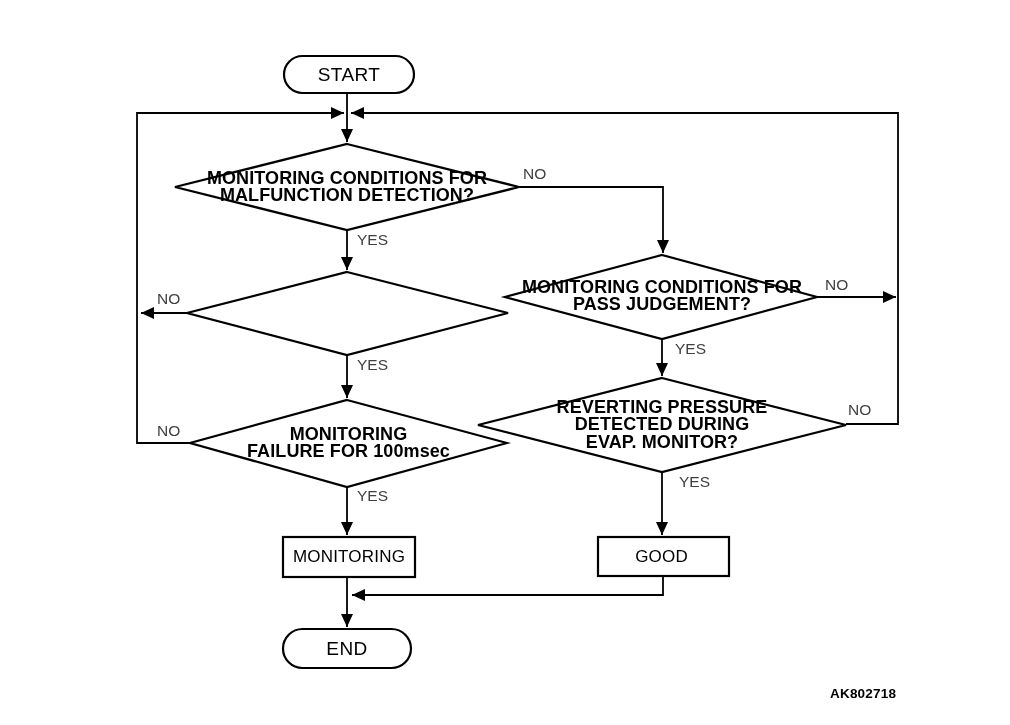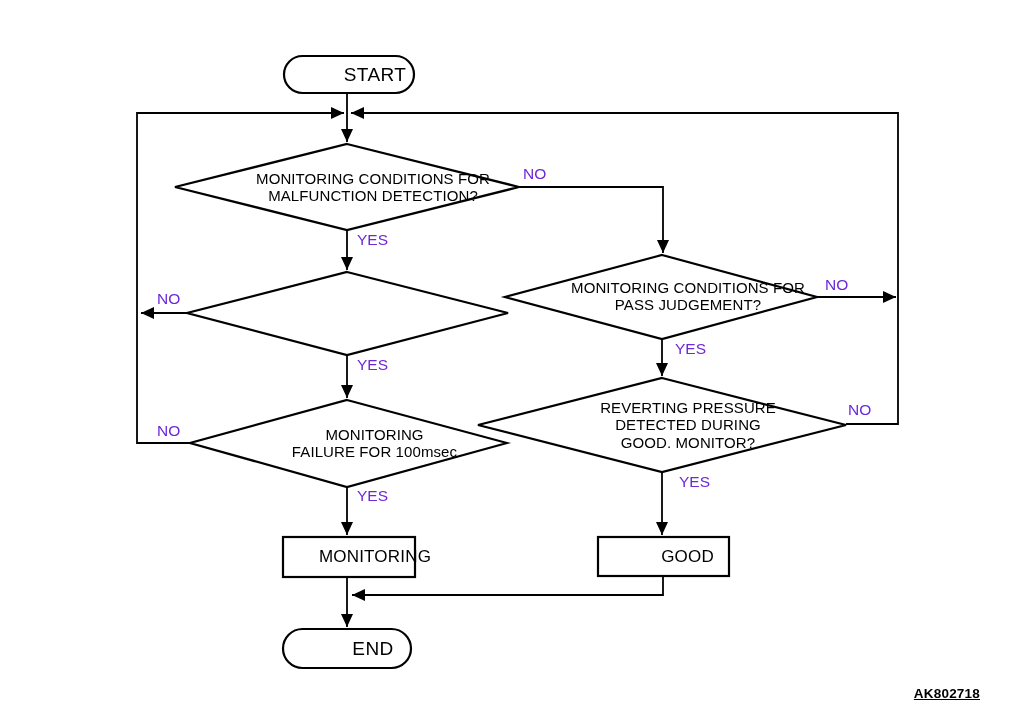--- a/index.html
+++ b/index.html
@@ -24,42 +24,39 @@
   .node-label {
     position: absolute;
     display: flex;
     align-items: center;
     justify-content: center;
     text-align: center;
     white-space: pre-line;
     color: #000;
     line-height: 17.5px;
     letter-spacing: 0.1px;
-    padding-left: 26px;
   }
   .terminal-label { font-size: 19px; line-height: 22px; letter-spacing: 0.4px; }
   .process-label  { font-size: 17px; line-height: 20px; letter-spacing: 0.2px; }
-  .decision-label { font-size: 15px; }
+  .decision-label { font-size: 18px; font-weight: bold; }
   .edge-label {
     position: absolute;
     font-size: 15.5px;
     line-height: 16px;
-    color: #6d28d9;
+    color: #404040;
     white-space: nowrap;
   }
   .figure-code {
     position: absolute;
     left: 830px;
     top: 686px;
     width: 150px;
-    text-align: right;
     font-size: 13.5px;
     font-weight: bold;
     letter-spacing: 0.2px;
-    text-decoration: underline;
   }
   .shape { fill: #ffffff; stroke: #000000; stroke-width: 2.2; }
   .edge  { fill: none; stroke: #000000; stroke-width: 1.8; }
 </style>
 </head>
 <body>
 
 <div class="stage">
 
   <svg width="1010" height="725" viewBox="0 0 1010 725">
@@ -118,21 +115,21 @@
 
 
   <div class="node-label decision-label" style="left:190px; top:402px; width:317px; height:82px;">MONITORING
 FAILURE FOR 100msec</div>
 
   <div class="node-label decision-label" style="left:507px; top:257px; width:310px; height:78px;">MONITORING CONDITIONS FOR
 PASS JUDGEMENT?</div>
 
   <div class="node-label decision-label" style="left:478px; top:380px; width:368px; height:90px;">REVERTING PRESSURE
 DETECTED DURING
-GOOD. MONITOR?</div>
+EVAP. MONITOR?</div>
 
   <div class="node-label process-label" style="left:283px; top:537px; width:132px; height:40px;">MONITORING</div>
 
   <div class="node-label process-label" style="left:598px; top:537px; width:127px; height:39px;">GOOD</div>
 
   <div class="node-label terminal-label" style="left:283px; top:629px; width:128px; height:39px;border-radius:7px;">END</div>
 
   <div class="edge-label" style="left:357px; top:232px;">YES</div>
   <div class="edge-label" style="left:523px; top:166px;">NO</div>
   <div class="edge-label" style="left:157px; top:291px;">NO</div>

